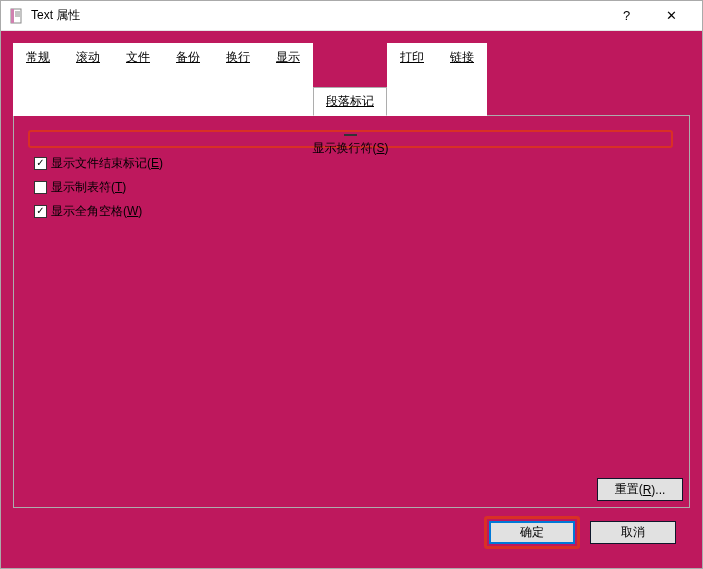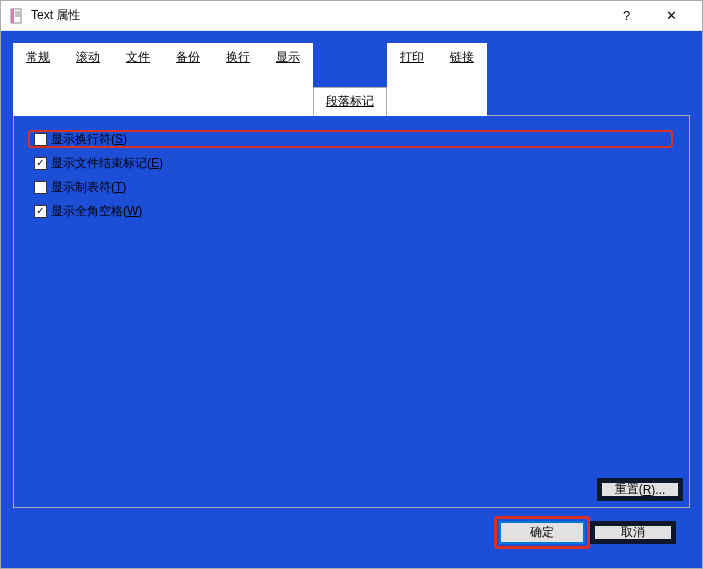--- a/index.html
+++ b/index.html
@@ -12,21 +12,21 @@
       font-size: 12px;
       background: #fff;
       width: 703px;
       height: 569px;
       position: relative;
     }
     .window {
       width: 703px;
       height: 569px;
       border: 1px solid #aaa;
-      background: #1d4ed8;
+      background: #be185d;
       display: flex;
       flex-direction: column;
     }
     .titlebar {
       height: 30px;
       background: #fff;
       display: flex;
       align-items: center;
       padding: 0 8px;
       border-bottom: 1px solid #e5e5e5;
@@ -104,20 +104,21 @@
       display: flex;
       align-items: center;
       gap: 4px;
       height: 18px;
     }
     .checkbox-row.highlighted {
       border: 2px solid #d93025;
       padding: 2px 4px;
       margin-left: -6px;
       border-radius: 3px;
+      flex-direction: column;
     }
     .chk {
       width: 13px;
       height: 13px;
       border: 1px solid #333;
       display: inline-flex;
       align-items: center;
       justify-content: center;
       font-size: 10px;
       background: #fff;
@@ -126,34 +127,35 @@
       content: "✓";
       font-size: 10px;
       line-height: 1;
     }
     .chk-label .hotkey {
       text-decoration: underline;
     }
     .btn {
       min-width: 86px;
       height: 23px;
-      border: 5px solid #0f172a;
+      border: 1px solid #0f172a;
       background: #e1e1e1;
       font-size: 12px;
       display: inline-flex;
       align-items: center;
       justify-content: center;
       cursor: pointer;
       padding: 0 12px;
     }
     .footer {
       height: 48px;
       display: flex;
       align-items: center;
       justify-content: flex-end;
+      gap: 10px;
       padding: 0 14px;
       position: relative;
     }
     .btn.primary {
       border: 2px solid #0078d7;
     }
     .ok-highlight {
       border: 3px solid #d93025;
       padding: 2px;
       border-radius: 3px;

